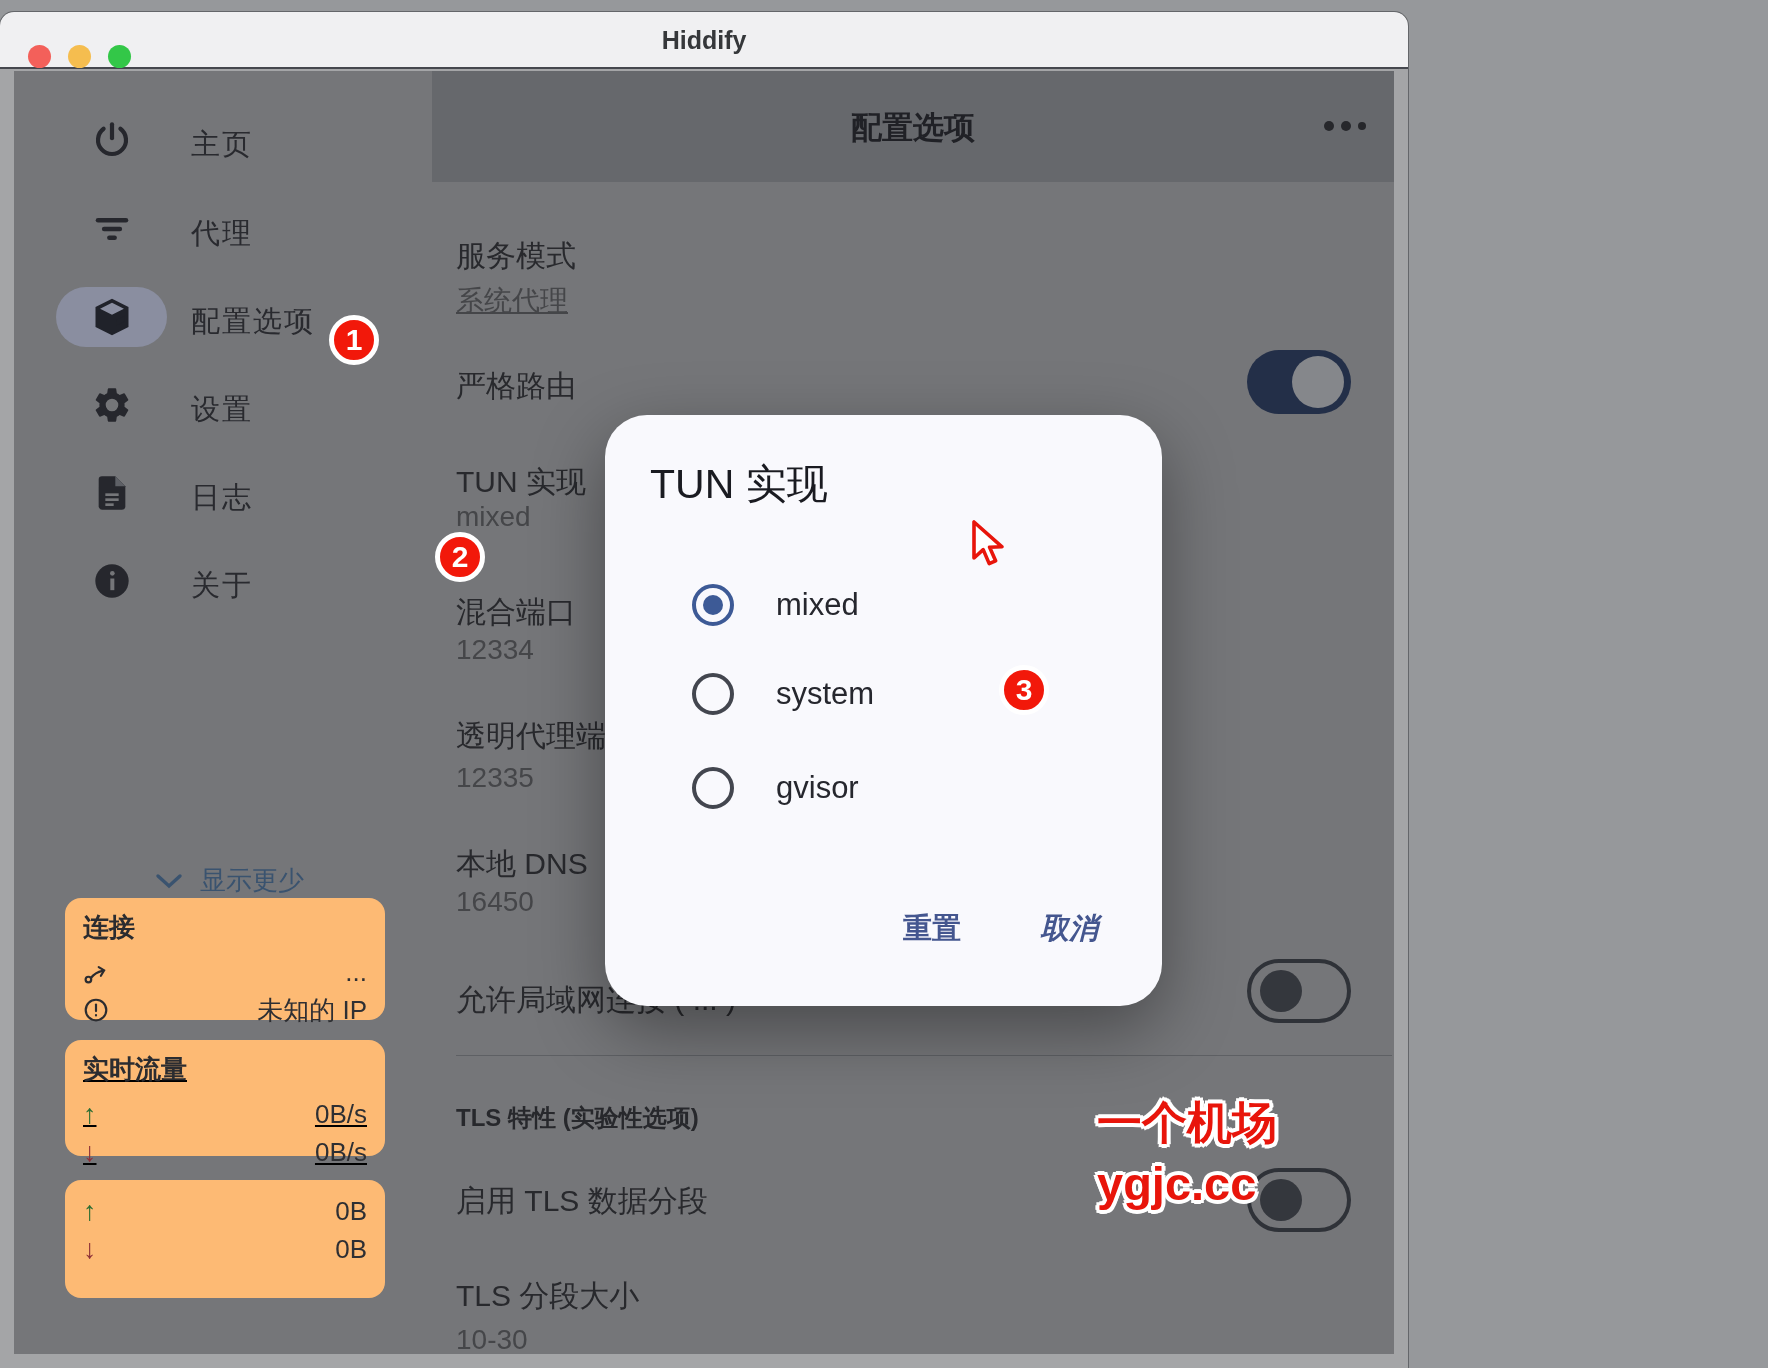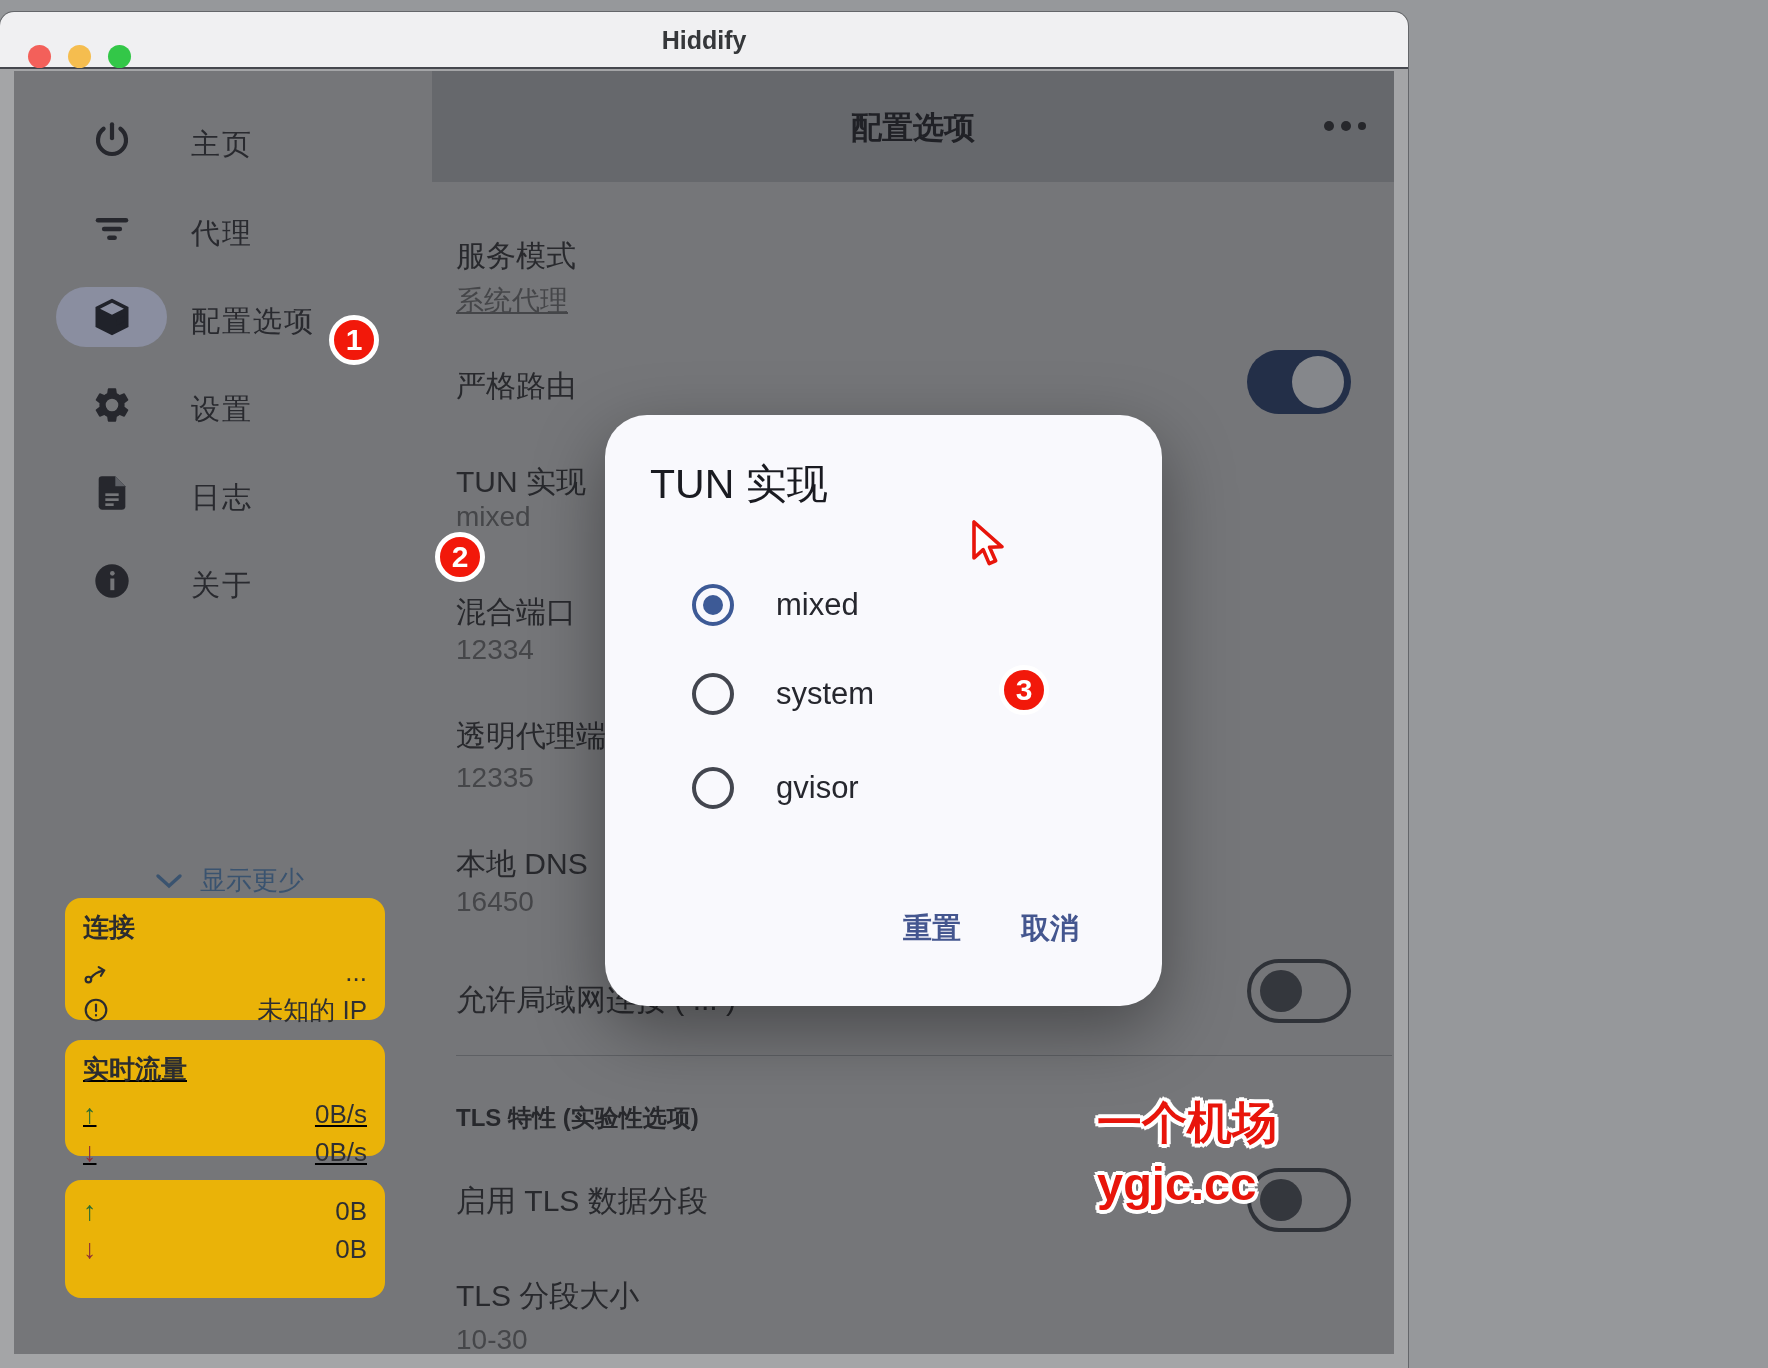--- a/index.html
+++ b/index.html
@@ -26,21 +26,21 @@
   .nav-item { position:absolute; left:0; width:418px; height:64px; cursor:pointer; }
   .nav-pill { position:absolute; left:42px; top:-3px; width:111px; height:60px;
               border-radius:30px; background:#8A8EA0; }
   .nav-ico { position:absolute; left:76px; top:5px; width:44px; height:44px; display:flex;
              align-items:center; justify-content:center; }
   .nav-label { position:absolute; left:177px; top:12px; font-size:29px; color:#292A2F; letter-spacing:2px; }
 
   .show-less { position:absolute; left:140px; top:792px; display:flex; align-items:center; gap:16px;
                color:#3A536F; font-size:26px; cursor:pointer; }
 
-  .card { position:absolute; left:51px; width:320px; background:#eab308; border-radius:16px; padding:12px 18px; }
+  .card { position:absolute; left:51px; width:320px; background:#fdba74; border-radius:16px; padding:12px 18px; }
   .card-title { font-size:26px; font-weight:600; color:#2B2C30; margin-bottom:8px; }
   .card-row { display:flex; justify-content:space-between; align-items:center; height:38px;
               font-size:26px; color:#2E2F33; }
   .arrow-up { color:#2E6E33; font-size:27px; }
   .arrow-down { color:#8E3037; font-size:27px; }
 
   
   .main { position:absolute; top:0; left:418px; right:0; height:100%; }
   .appbar { position:absolute; top:0; left:0; right:0; height:111px; background:#66686C; }
   .appbar-title { position:absolute; top:36px; left:0; right:0; text-align:center;
@@ -67,21 +67,21 @@
             background:#F9F9FD; border-radius:42px; box-shadow:0 24px 70px rgba(0,0,0,.38); z-index:50; }
   .dialog-title { position:absolute; left:45px; top:42px; font-size:41px; color:#1A1B21; }
   .radio-row { position:absolute; left:87px; display:flex; align-items:center; gap:42px; cursor:pointer; }
   .radio { width:42px; height:42px; border-radius:50%; border:4px solid #43464F; position:relative; }
   .radio.sel { border-color:#3D5A96; }
   .radio.sel::after { content:""; position:absolute; left:7px; top:7px; width:20px; height:20px;
                       border-radius:50%; background:#3D5A96; }
   .radio-label { font-size:31px; color:#26272E; }
   .dlg-btn { position:absolute; top:488px; font-size:29px; font-weight:600; color:#44568F;
              cursor:pointer; padding:6px 10px; }
-  .dlg-btn.reset { left:288px; } .dlg-btn.cancel { left:406px; }
+  .dlg-btn.reset { left:288px; } .dlg-btn.cancel { left:425px;font-style:italic; }
 
   
   .badge { position:absolute; width:50px; height:50px; border-radius:50%; background:#F2180A;
            border:5px solid #FFFFFF; color:#fff; font-size:30px; font-weight:bold;
            display:flex; align-items:center; justify-content:center; z-index:100; }
   .watermark { position:absolute; color:#E8150B; font-weight:bold; z-index:100; white-space:nowrap;
      text-shadow:-3px -3px 0 #fff, 3px -3px 0 #fff, -3px 3px 0 #fff, 3px 3px 0 #fff,
                  0 -4px 0 #fff, 0 4px 0 #fff, -4px 0 0 #fff, 4px 0 0 #fff; }
   .cursor { position:absolute; z-index:120; }
   svg.ico { display:block; }

